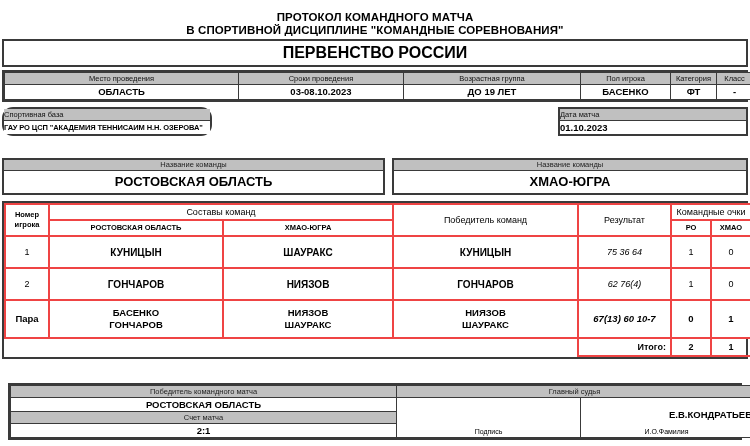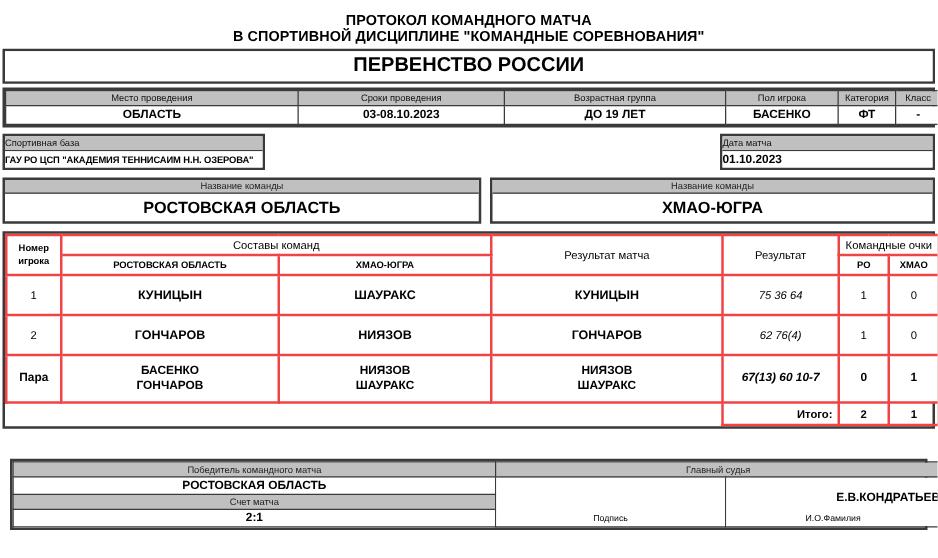--- a/index.html
+++ b/index.html
@@ -101,29 +101,29 @@
   .boxcol {
     position: absolute;
     border: 2px solid #3a3a3a;
     box-sizing: border-box;
   }
   .boxcol .hdr {
     border-bottom: 1px solid #3a3a3a;
     display: block;
   }
   .boxcol .val { display: block; }
-  .base-box { left: 2px; top: 0; width: 210px; }
+  .base-box { left: 2px; top: 0; width: 210px; border-radius: 11px; }
   .base-box .val { font-size: 7.5px; letter-spacing: -0.1px; }
-  .date-box { right: 2px; top: 0; width: 172px; }
+  .date-box { right: 2px; top: 0; width: 190px; }
 
   
   .teams-row {
     position: relative;
     height: 36px;
-    margin-top: 5px;
+    margin-top: 21px;
   }
   .team-box {
     position: absolute;
     top: 0;
     border: 2px solid #3a3a3a;
     box-sizing: border-box;
     background: #fff;
   }
   .team-box .lbl {
     background: #c0c0c0;
@@ -366,21 +366,21 @@
         <col style="width:40px">
       </colgroup>
 
       <tbody>
           <tr>
         <td class="numhdr" rowspan="2">
           <div>Номер</div>
           <div>игрока</div>
         </td>
         <td class="h1" colspan="2">Составы команд</td>
-        <td class="h1" rowspan="2">Результат матча</td>
+        <td class="h1" rowspan="2">Победитель команд</td>
         <td class="h1" rowspan="2">Результат</td>
         <td class="h1" colspan="2">Командные очки</td>
       </tr>
       <tr>
         <td class="h2">РОСТОВСКАЯ ОБЛАСТЬ</td>
         <td class="h2">ХМАО-ЮГРА</td>
         <td class="h2">РО</td>
         <td class="h2">ХМАО</td>
       </tr>
 

